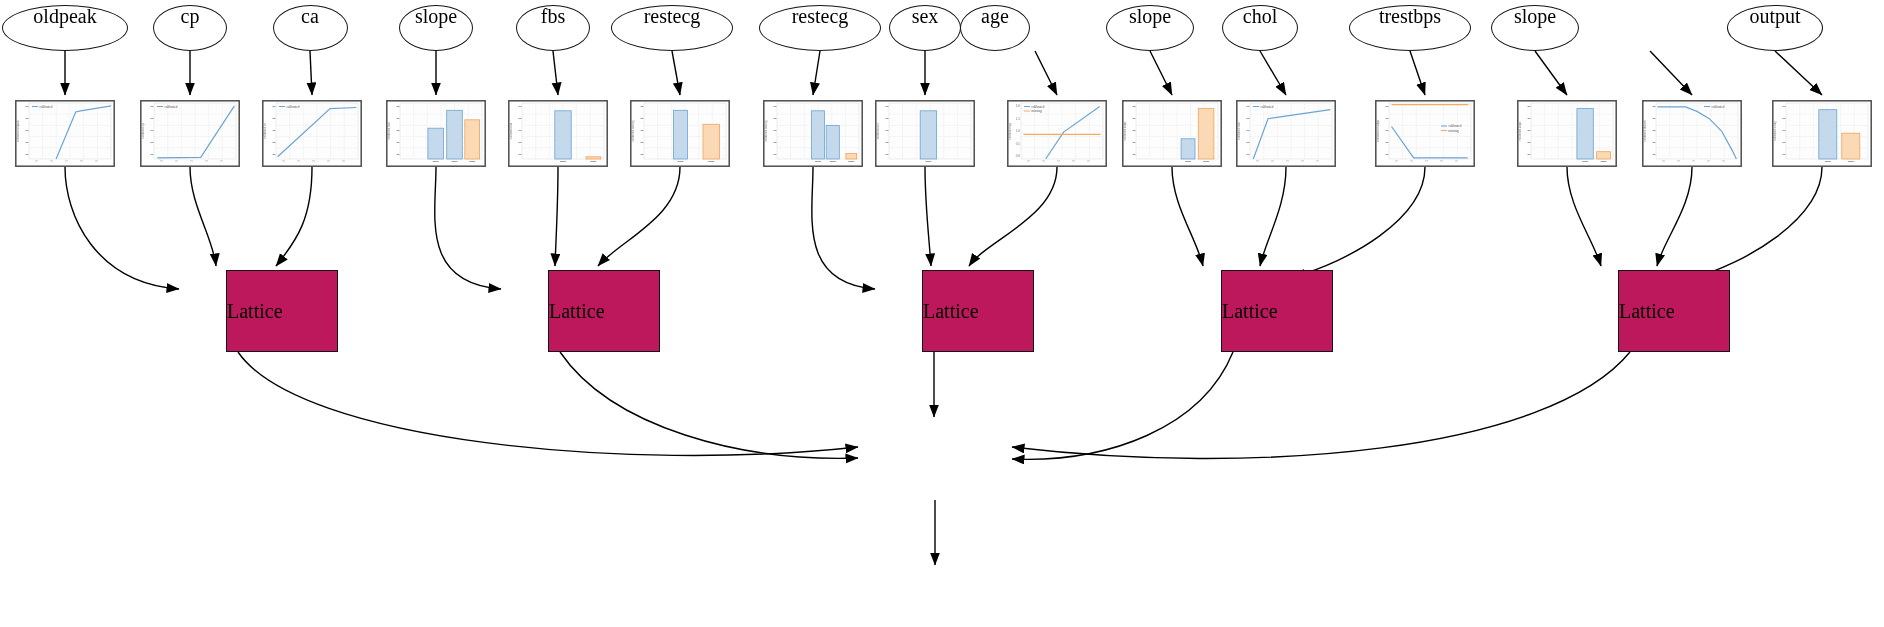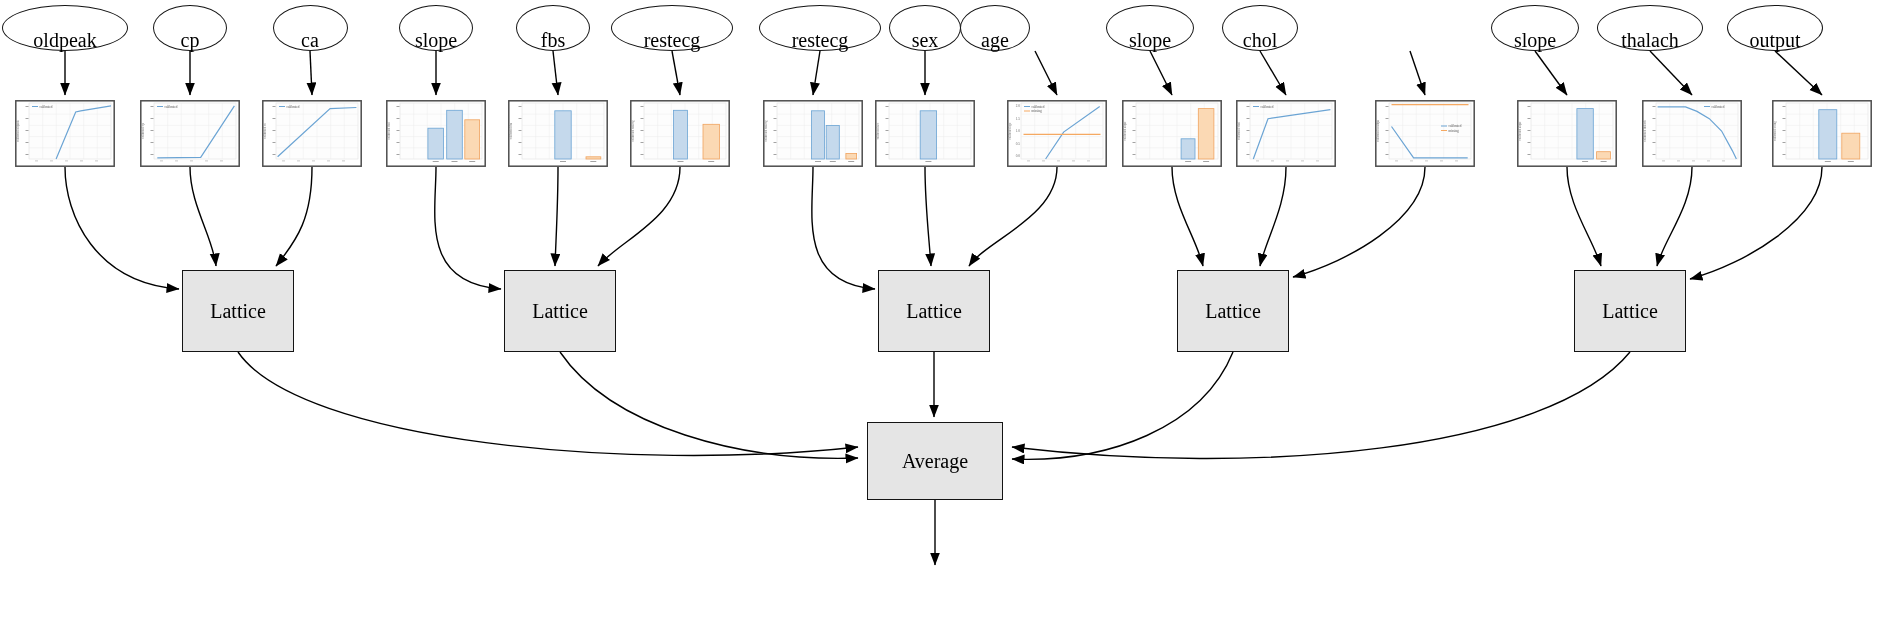--- a/index.html
+++ b/index.html
@@ -1,23 +1,23 @@
 <!DOCTYPE html>
 <html><head>
 <meta charset="utf-8">
 <style>
   html,body{margin:0;padding:0;background:#ffffff;}
   #stage{position:relative;width:1884px;height:627px;background:#ffffff;overflow:hidden;
          font-family:"Liberation Serif", "DejaVu Serif", serif;color:#000;}
   #stage > svg.edge-layer{position:absolute;left:0;top:0;}
   .ellipse-node{position:absolute;box-sizing:border-box;border:1.6px solid #141414;border-radius:50%;
-                background:#ffffff;display:flex;align-items:flex-end;justify-content:center;
+                background:#ffffff;display:flex;align-items:flex-start;justify-content:center;
                 font-size:20px;line-height:1;}
-  .box-node{position:absolute;box-sizing:border-box;border:1.6px solid #141414;background:#e5e5e5;
-            display:flex;align-items:center;justify-content:center;font-size:20px;line-height:1;}
+  .box-node{position:absolute;box-sizing:border-box;border:1.6px solid #141414;background:#be185d;
+            display:flex;align-items:center;font-size:20px;line-height:1;margin-left:44px;}
   .chart-node{position:absolute;width:100px;height:67px;}
 </style>
 </head>
 <body>
 
 <div id="stage">
     <svg class="edge-layer" width="1884" height="627" viewBox="0 0 1884 627">
       <defs>
         <marker id="ah" markerUnits="userSpaceOnUse" markerWidth="14" markerHeight="12" refX="12.5" refY="5" orient="auto">
           <path d="M0,0 L13,5 L0,10 z" fill="#000000"></path>
@@ -86,25 +86,25 @@
     </div>
     <div class="ellipse-node" style="left: 960px; top: 5px; width: 70px; height: 46px;">
       <span>age</span>
     </div>
     <div class="ellipse-node" style="left: 1106px; top: 5px; width: 88px; height: 46px;">
       <span>slope</span>
     </div>
     <div class="ellipse-node" style="left: 1222px; top: 5px; width: 76px; height: 46px;">
       <span>chol</span>
     </div>
+    <div class="ellipse-node" style="left: 1349px; top: 5px; width: 122px; height: 46px;">
+      <span>trestbps</span>
+    </div>
     <div class="ellipse-node" style="left: 1491px; top: 5px; width: 88px; height: 46px;">
       <span>slope</span>
-    </div>
-    <div class="ellipse-node" style="left: 1597px; top: 5px; width: 106px; height: 46px;">
-      <span>thalach</span>
     </div>
     <div class="ellipse-node" style="left: 1727px; top: 5px; width: 96px; height: 46px;">
       <span>output</span>
     </div>
     <div class="chart-node" style="left: 15px; top: 100px;"><svg width="100" height="67" viewBox="0 0 100 67">
         <rect x="0.8" y="0.8" width="98.4" height="65.4" fill="#ffffff" stroke="#4d4d4d" stroke-width="1.5"></rect>
         <rect x="14" y="3" width="82" height="56" fill="#fdfdfd" stroke="#dcdcdc" stroke-width="0.5"></rect>
         <g>
           <line x1="27.7" y1="3" x2="27.7" y2="59" stroke="#ececec" stroke-width="0.5"></line>
           <line x1="41.3" y1="3" x2="41.3" y2="59" stroke="#ececec" stroke-width="0.5"></line>
@@ -579,16 +579,13 @@
     </div>
     <div class="box-node" style="left: 878px; top: 270px; width: 112px; height: 82px;">
       <span>Lattice</span>
     </div>
     <div class="box-node" style="left: 1177px; top: 270px; width: 112px; height: 82px;">
       <span>Lattice</span>
     </div>
     <div class="box-node" style="left: 1574px; top: 270px; width: 112px; height: 82px;">
       <span>Lattice</span>
     </div>
-    <div class="box-node" style="left: 867px; top: 422px; width: 136px; height: 78px;">
-      <span>Average</span>
-    </div>
   </div>
 
 </body></html>

